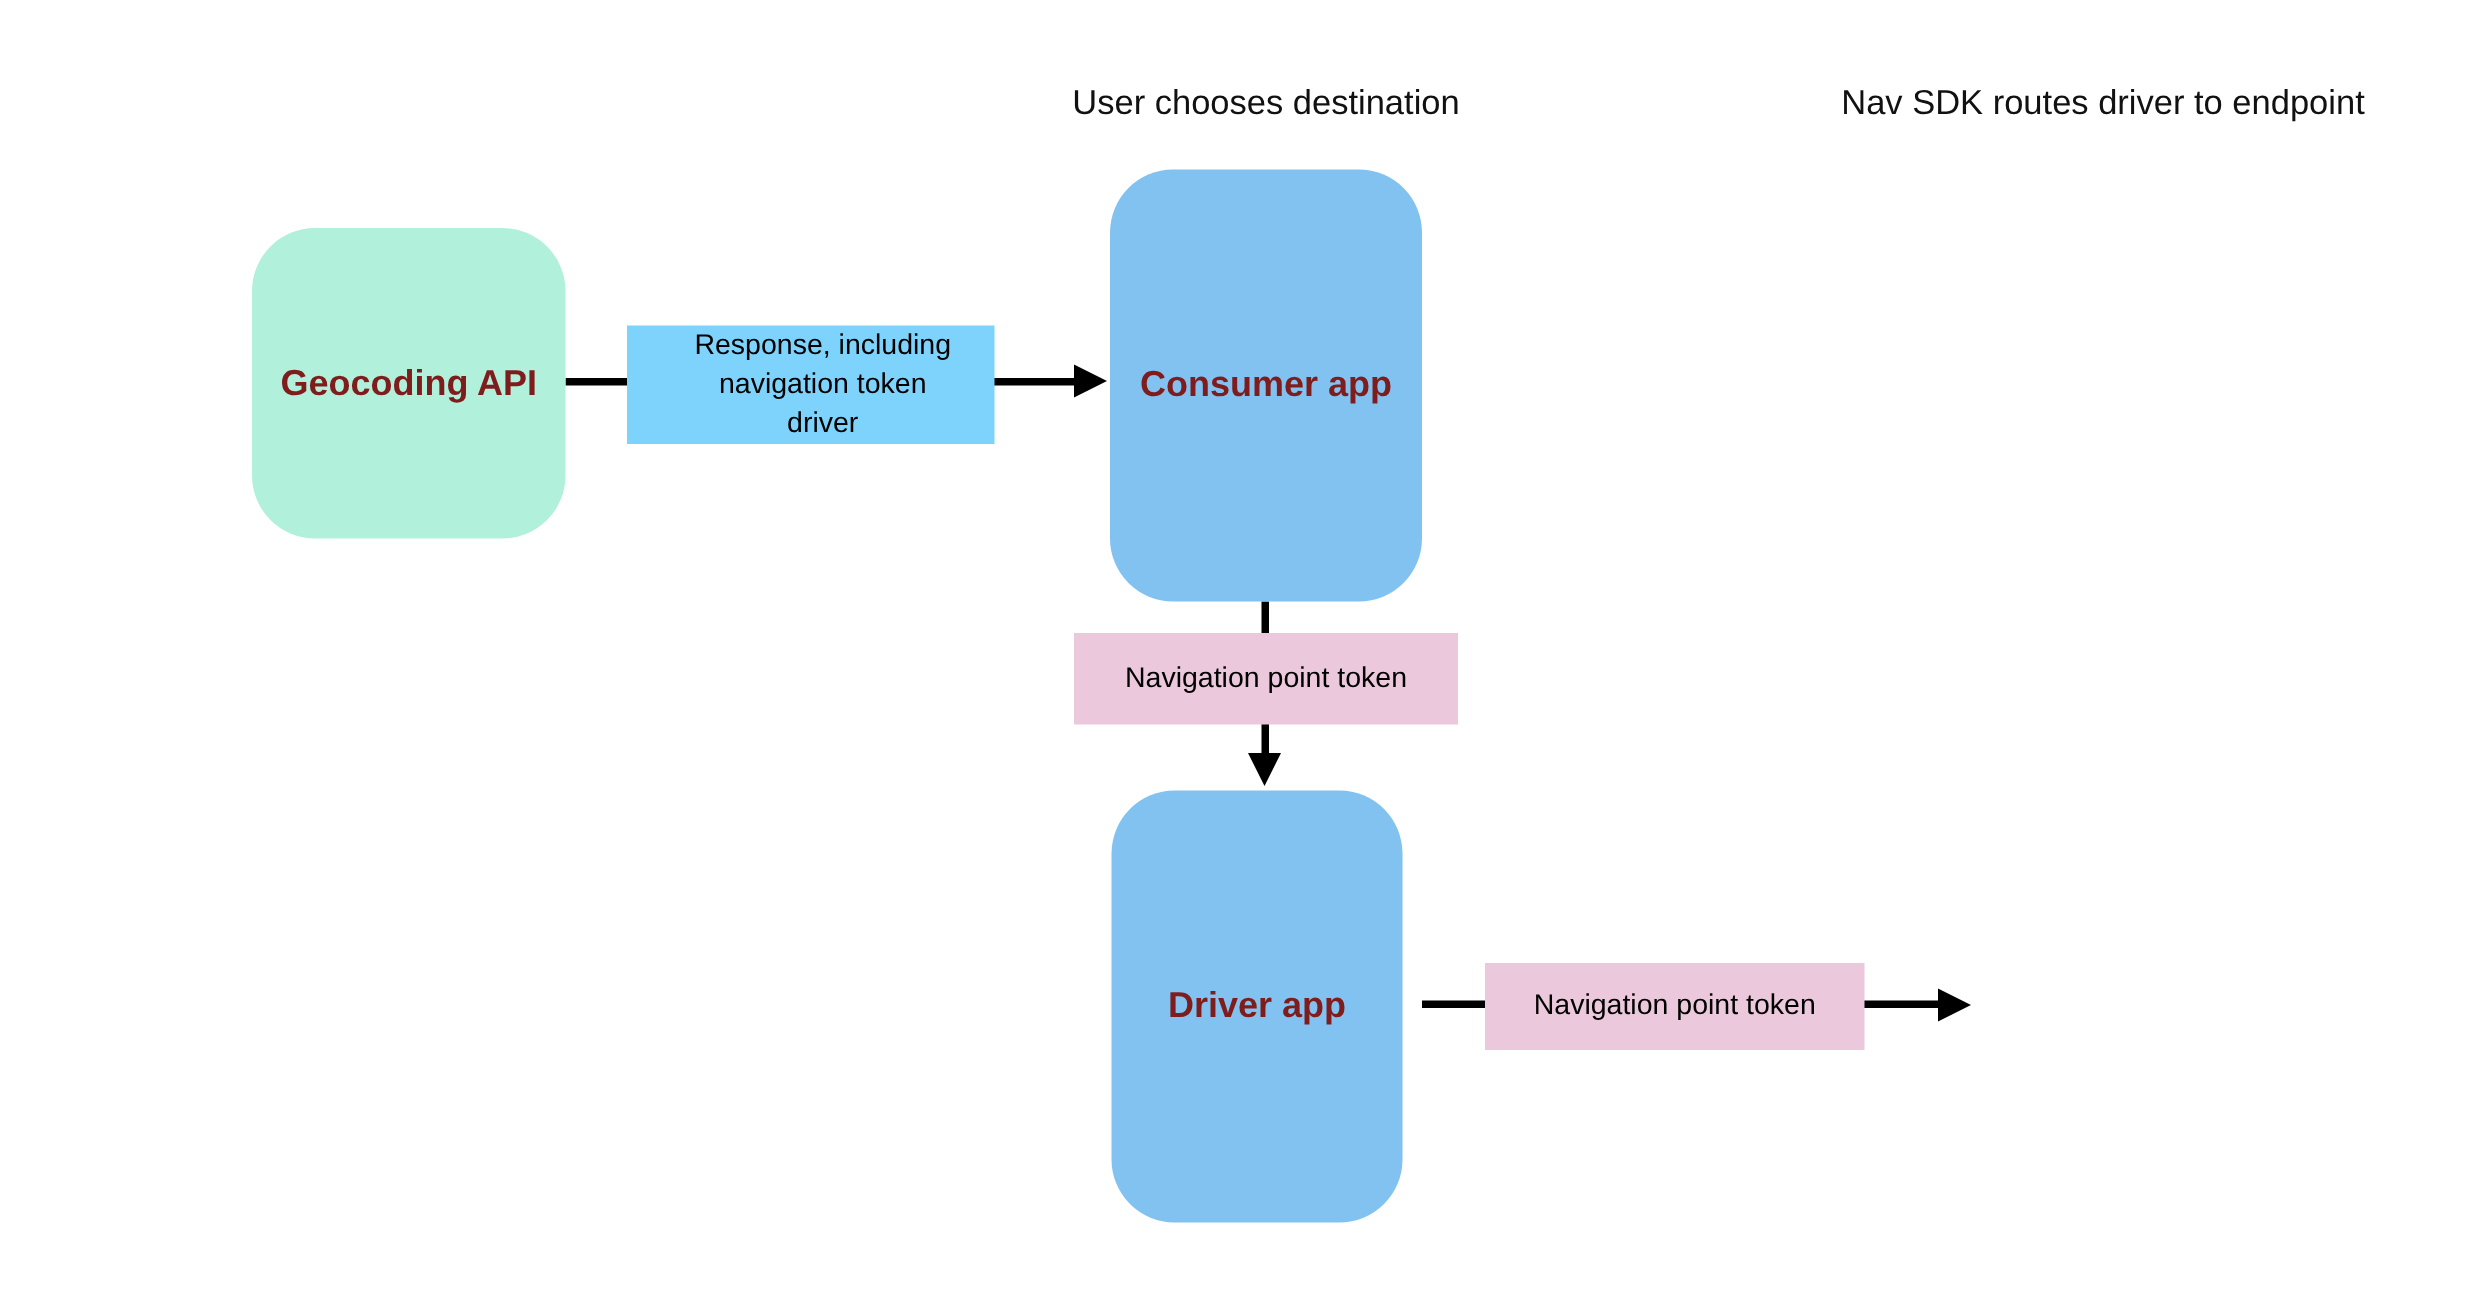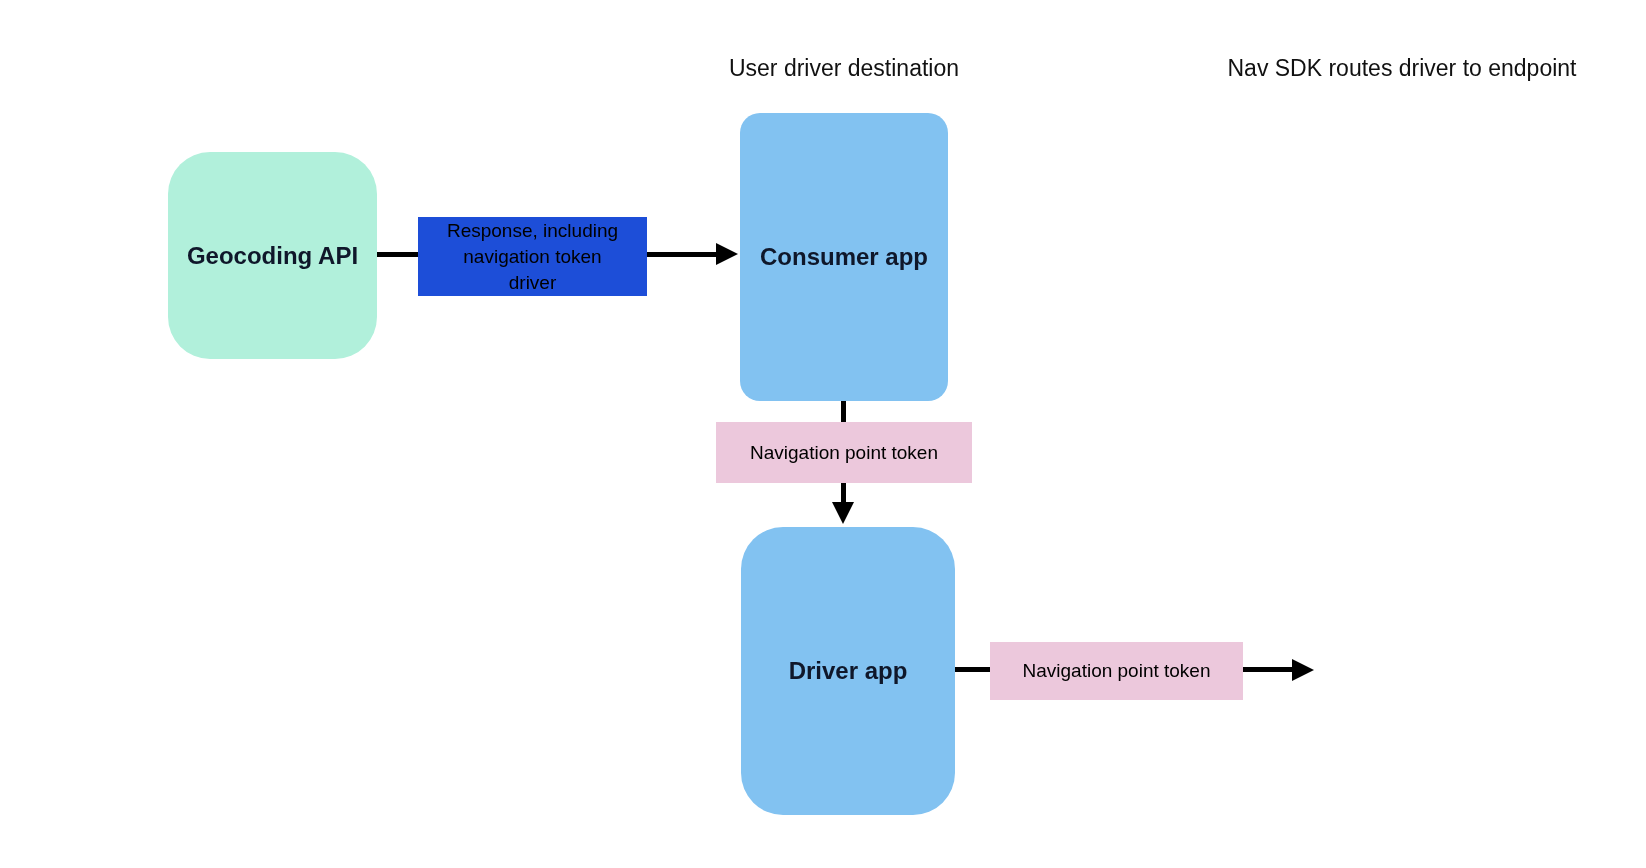--- a/index.html
+++ b/index.html
@@ -32,27 +32,27 @@
 
   
   .node {
     position: absolute;
     border-radius: 42px;
     display: flex;
     align-items: center;
     justify-content: center;
     font-size: 24px;
     font-weight: 700;
-    color: #0f172a;
+    color: #7f1d1d;
     text-align: center;
     z-index: 3;
   }
   #node-geocoding { left: 168px; top: 152px; width: 209px; height: 207px; }
   #node-consumer  { left: 740px; top: 113px; width: 208px; height: 288px; }
-  #node-driver    { left: 741px; top: 527px; width: 214px; height: 288px; }
+  #node-driver    { left: 741px; top: 527px; width: 194px; height: 288px; }
   #node-navsdk    { left: 1315px; top: 564px; width: 208px; height: 211px; }
 
   
   .shaft-h {
     position: absolute;
     height: 5px;
     background: #000000;
     z-index: 1;
   }
   .shaft-v {
@@ -102,41 +102,41 @@
   #edge-label-response { left: 418px; top: 217px; width: 229px; height: 79px; }
   #edge-label-token-1  { left: 716px; top: 422px; width: 256px; height: 61px; }
   #edge-label-token-2  { left: 990px; top: 642px; width: 253px; height: 58px; }
   .edge-line { display: block; }
 </style>
 </head>
 <body>
 
 <div id="canvas">
 
-  <div id="header-2" class="col-header">User driver destination</div>
+  <div id="header-2" class="col-header">User chooses destination</div>
   <div id="header-3" class="col-header">Nav SDK routes driver to endpoint</div>
 
   <div id="shaft-a" class="shaft-h"></div>
   <div id="shaft-b" class="shaft-v"></div>
   <div id="shaft-c" class="shaft-h"></div>
 
   <div id="head-a" class="head-right"></div>
   <div id="head-b" class="head-down"></div>
   <div id="head-c" class="head-right"></div>
 
-  <div id="edge-label-response" class="edge-label" style="background-color: #1d4ed8;">
+  <div id="edge-label-response" class="edge-label" style="background-color: #7dd3fc; padding-left: 16px;">
     <span class="edge-line">Response, including</span>
     <span class="edge-line">navigation token</span>
     <span class="edge-line">driver</span>
   </div>
 
   <div id="edge-label-token-1" class="edge-label" style="background-color: rgb(236, 200, 220);">Navigation point token</div>
 
   <div id="edge-label-token-2" class="edge-label" style="background-color: rgb(236, 200, 220);">Navigation point token</div>
 
   <div id="node-geocoding" class="node" style="background-color: rgb(177, 240, 219);">Geocoding API</div>
 
-  <div id="node-consumer" class="node" style="background-color: rgb(130, 194, 241); border-radius: 20px;">Consumer app</div>
+  <div id="node-consumer" class="node" style="background-color: rgb(130, 194, 241);">Consumer app</div>
 
   <div id="node-driver" class="node" style="background-color: rgb(130, 194, 241);">Driver app</div>
 
 
 </div>
 
 </body></html>

